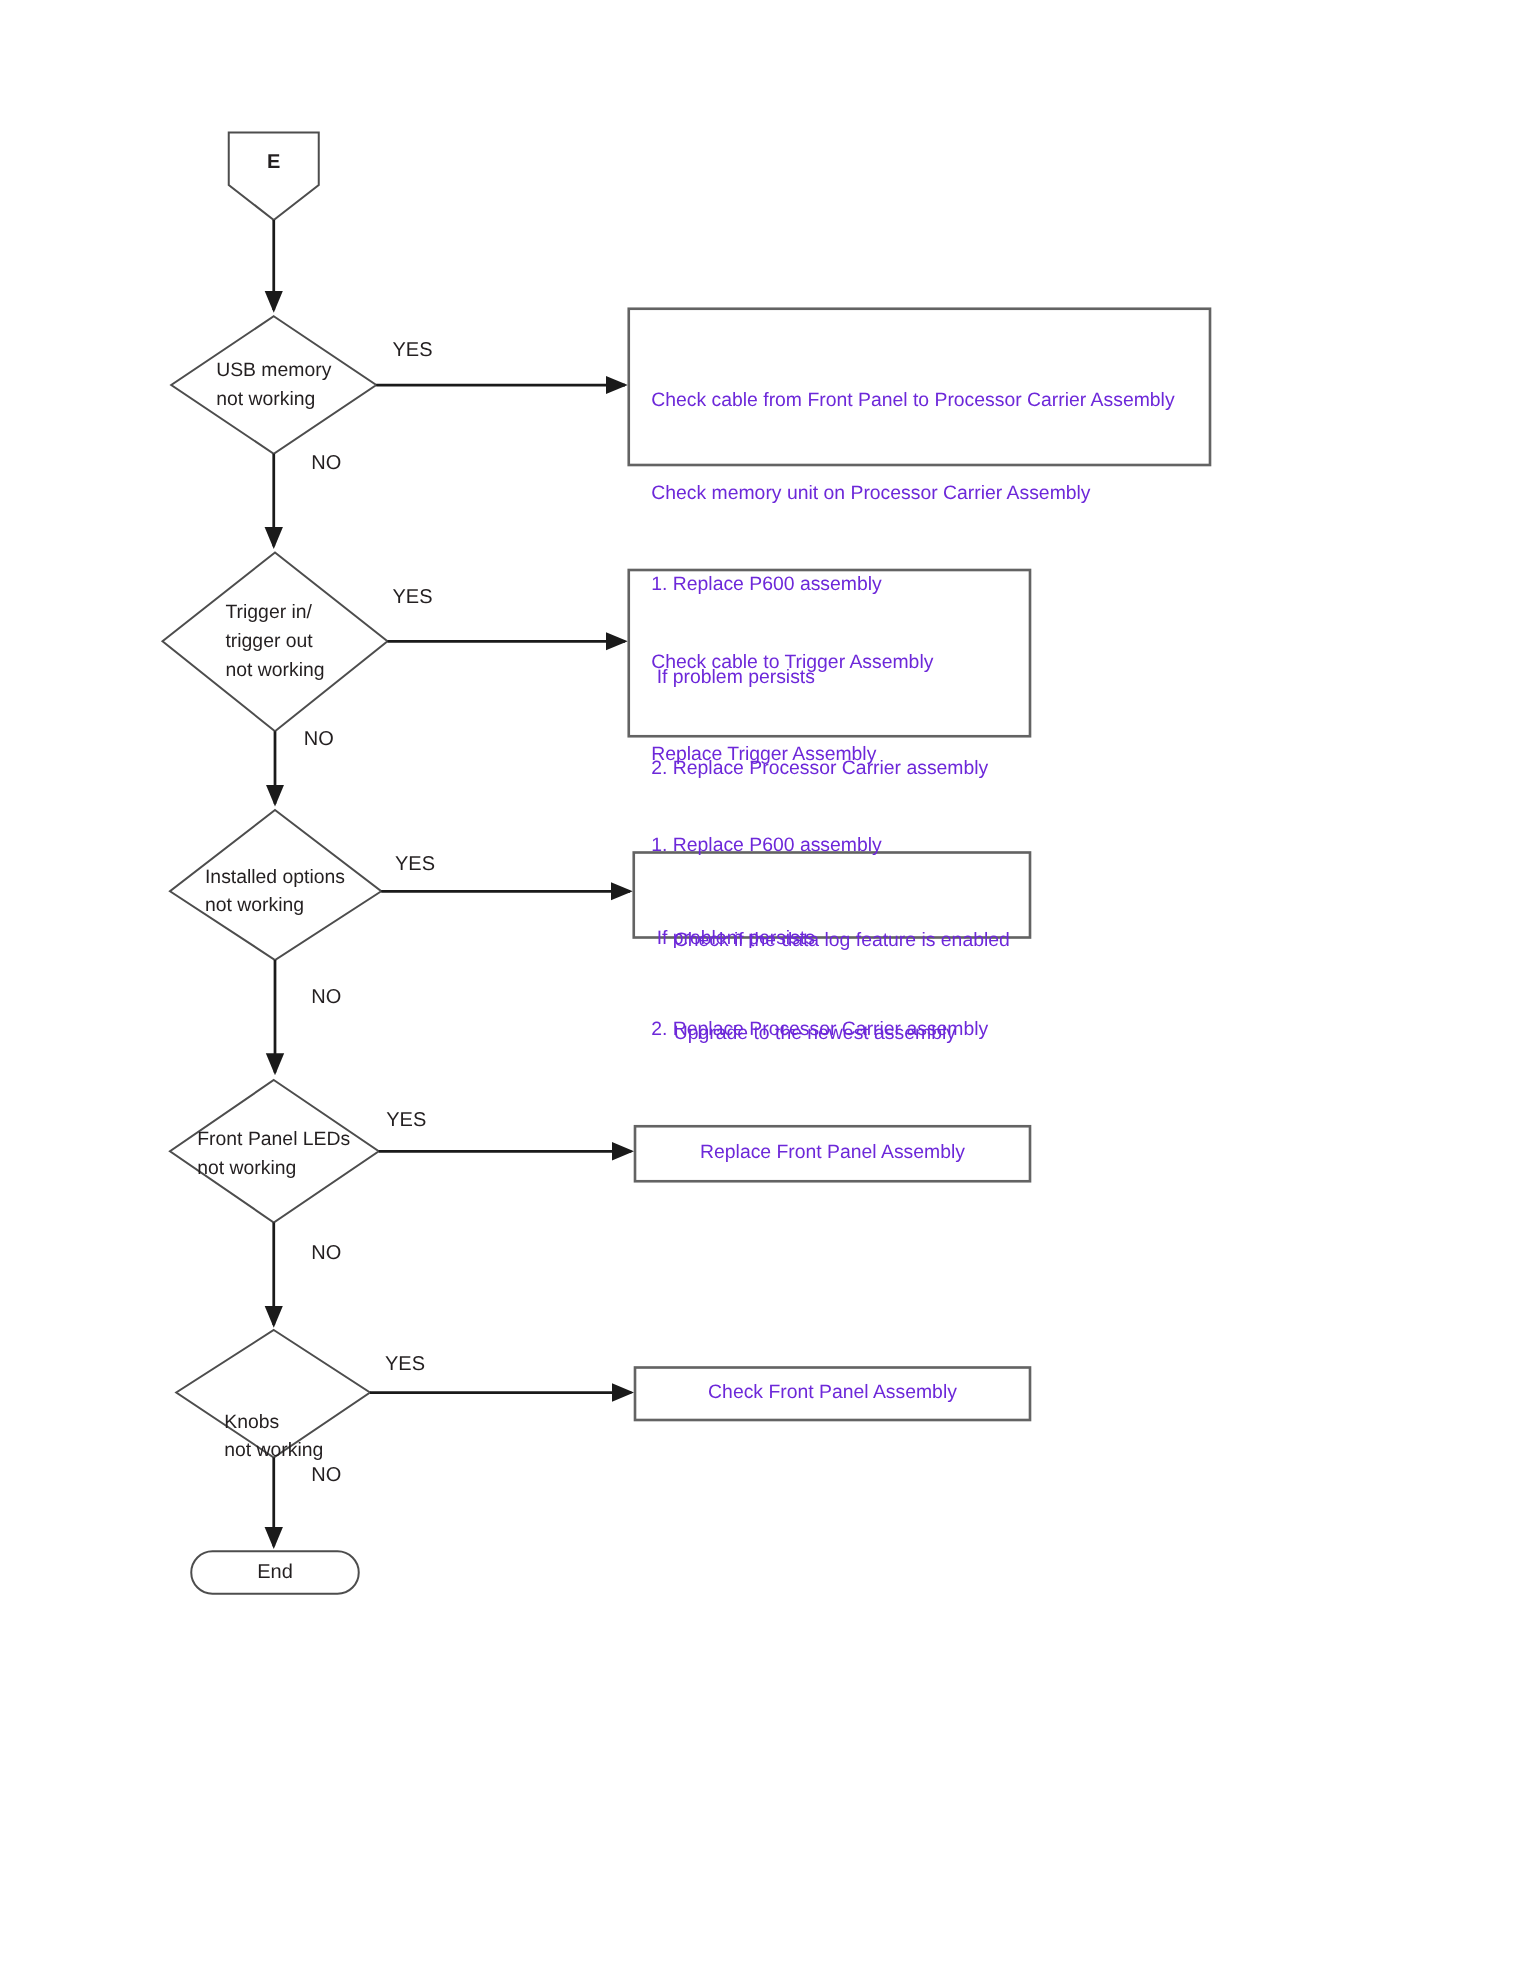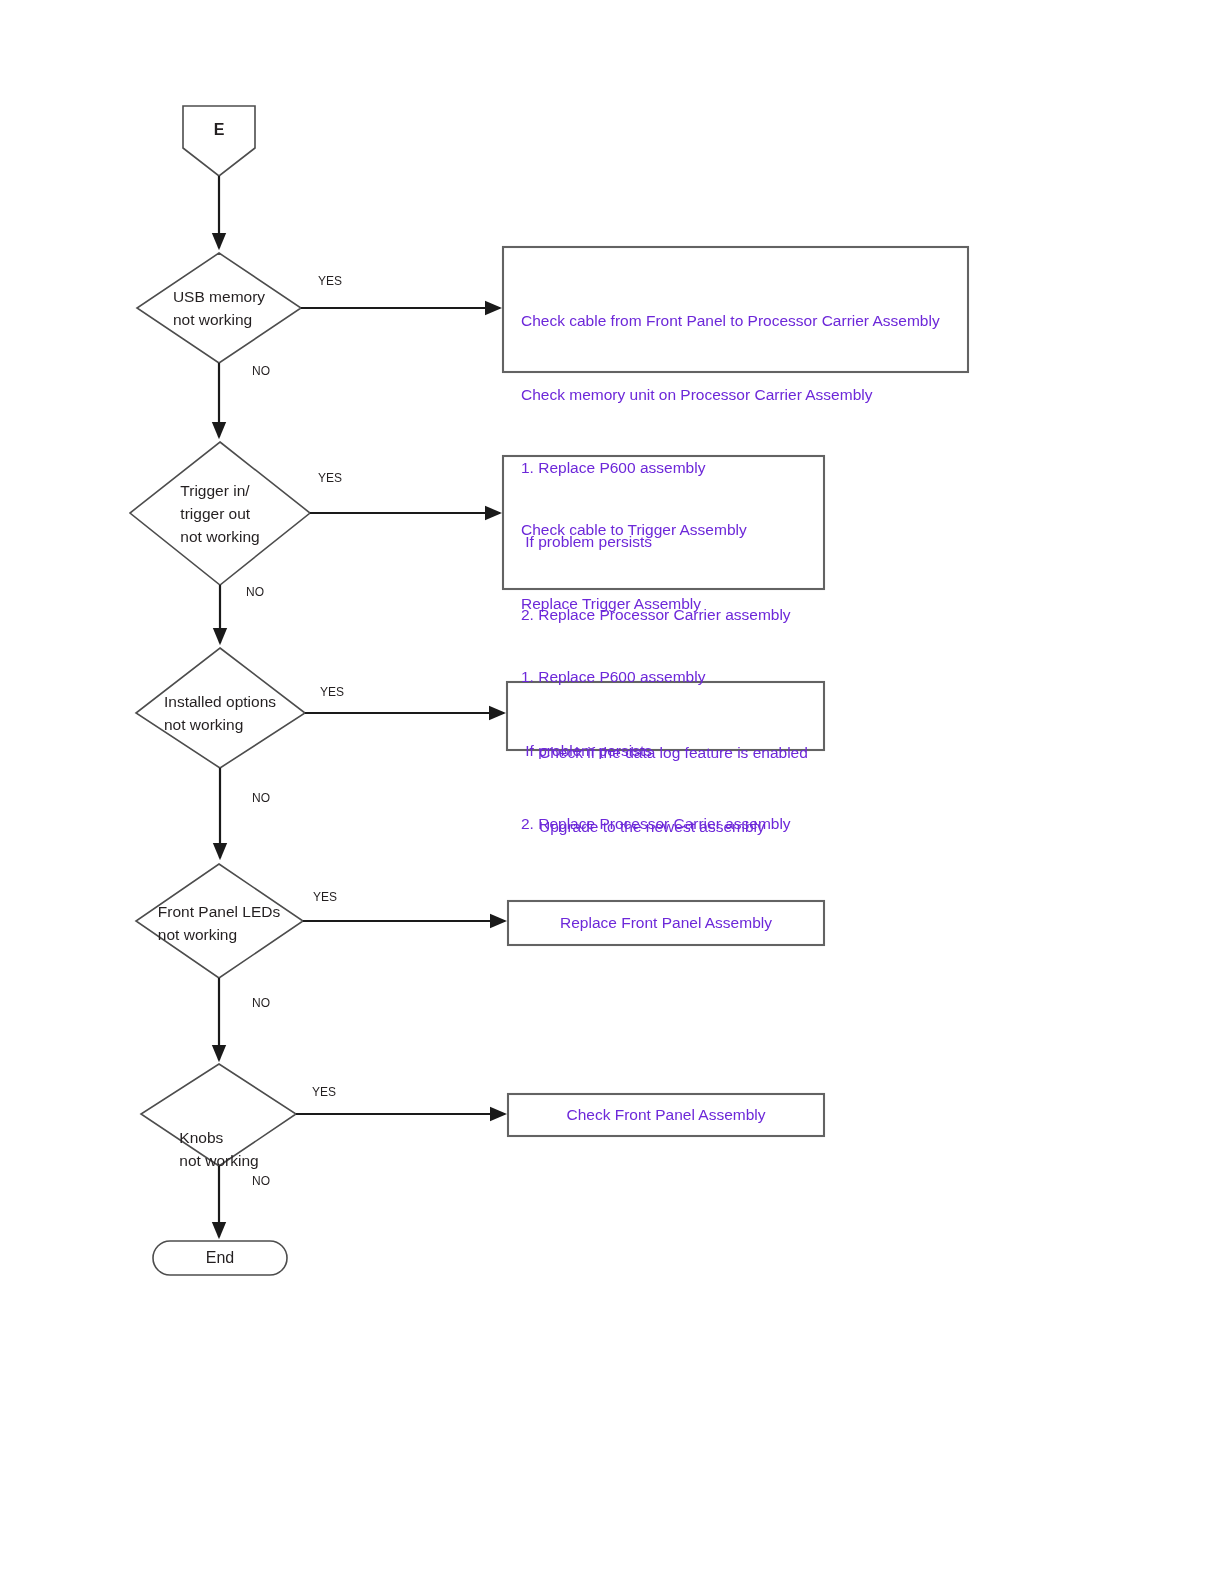--- a/index.html
+++ b/index.html
@@ -47,21 +47,21 @@
     color: #231f20;
     white-space: nowrap;
   }
   .diamond-label {
     text-align: left;
     font-size: 15.5px;
     line-height: 23px;
     transform: translate(-50%, -50%);
   }
   .edge-label {
-    font-size: 12px;
+    font-size: 16px;
     line-height: 18px;
     transform: translate(-50%, -50%);
     text-align: center;
   }
   .connector-label {
     font-size: 16px;
     font-weight: bold;
     transform: translate(-50%, -50%);
   }
   .end-label {

